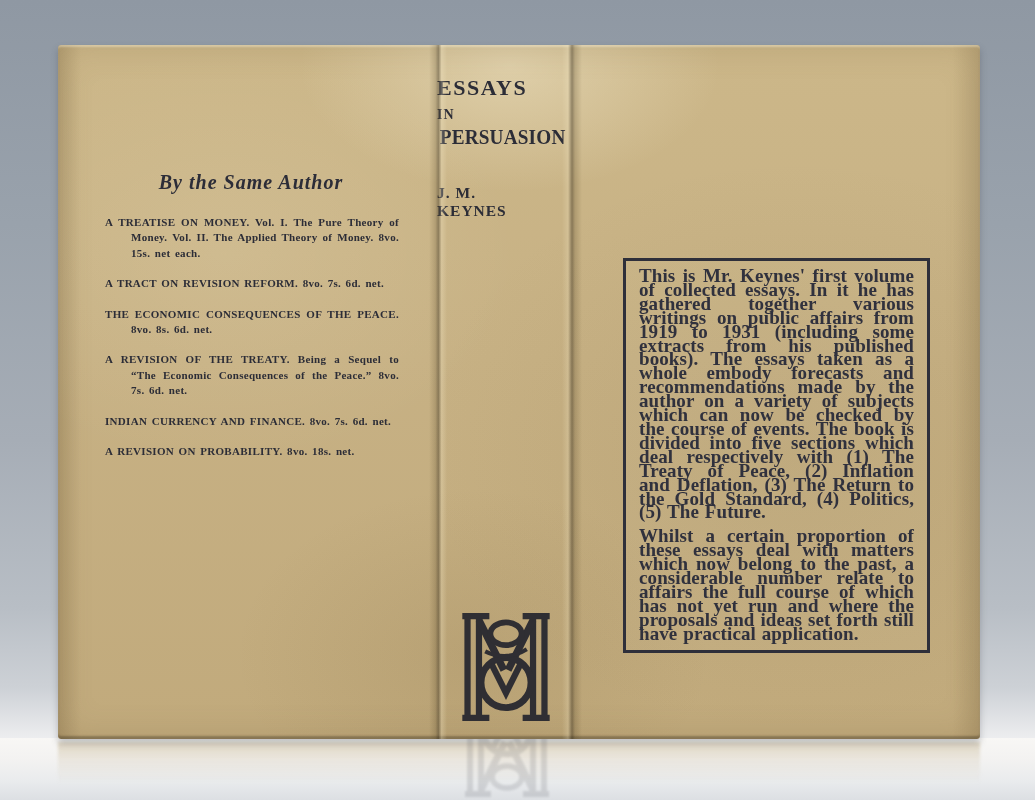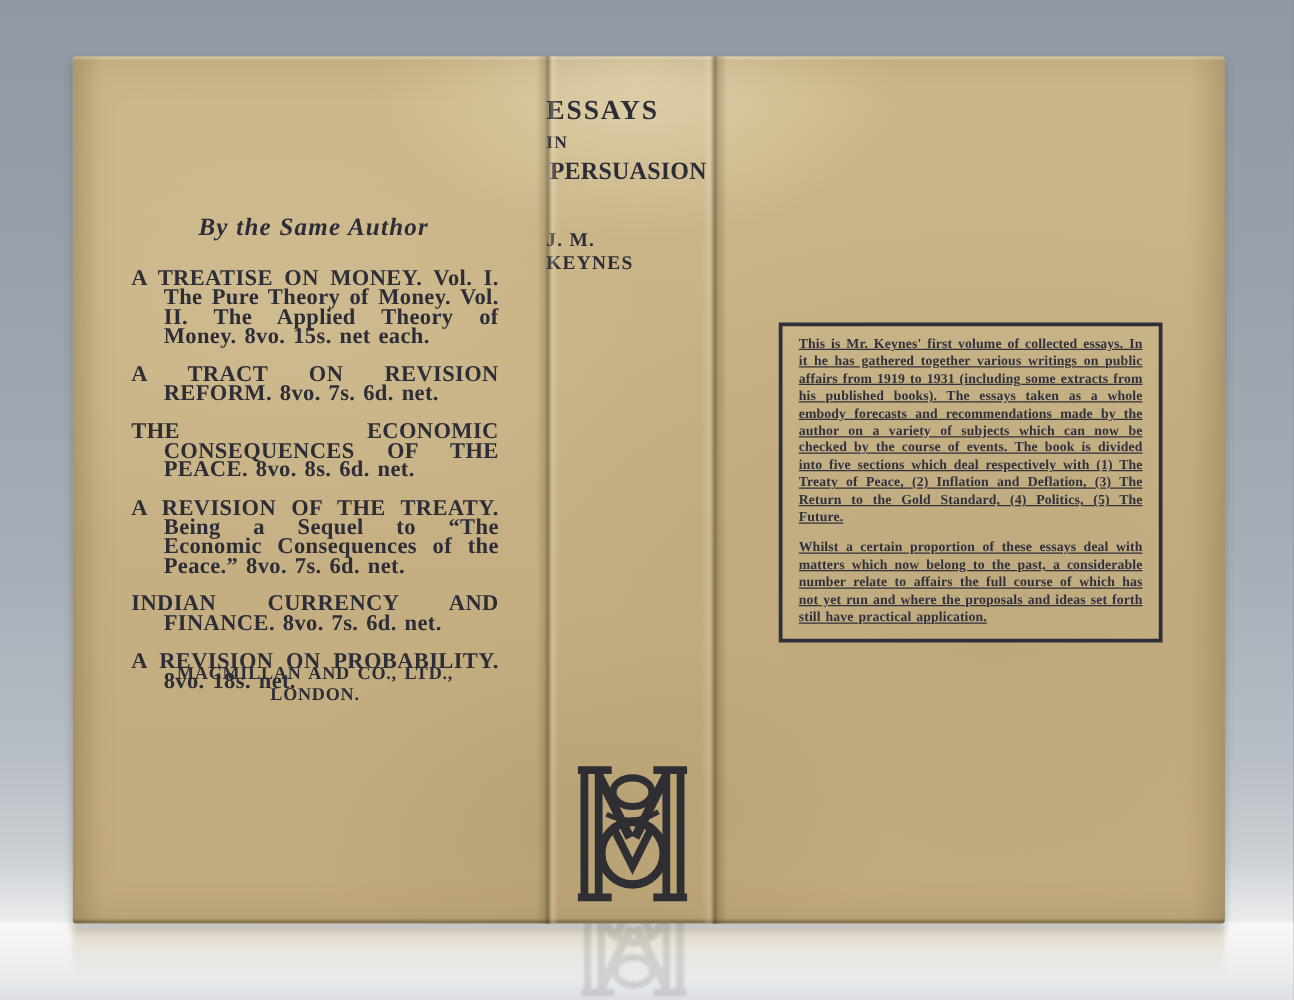--- a/index.html
+++ b/index.html
@@ -60,21 +60,21 @@
   .panel-front{left:517px; width:405px;}
 
   
   .back-heading{
     position:absolute; left:47px; top:126px; width:292px;
     text-align:center; font-style:italic; font-weight:bold;
     font-size:20px; letter-spacing:1px; color:#2c2d38;
   }
   .book-list{
     position:absolute; left:47px; top:170px; width:294px;
-    font-size:18px; line-height:15.4px; font-weight:bold;
+    font-size:11px; line-height:15.4px; font-weight:bold;
     letter-spacing:0.3px; word-spacing:1.5px; text-align:justify;
   }
   .book-list p{
     margin:0 0 15px 0; padding-left:26px; text-indent:-26px;
   }
   .publisher-line{
     position:absolute; left:47px; top:486px; width:294px;
     text-align:center; font-size:14.5px; font-weight:bold;
     letter-spacing:0.6px; word-spacing:2px;
   }
@@ -98,22 +98,22 @@
     position:absolute; left:0; top:81px; width:100%;
     text-align:center; font-size:16.5px; font-weight:bold; letter-spacing:1px;
   }
   .blurb-box{
     position:absolute; left:48px; top:213px; width:307px;
     border:3px solid #2e2f3a; box-sizing:border-box;
     padding:8px 13px 9px 13px;
     background:rgba(255,250,230,0.04);
   }
   .blurb-box p{
-    margin:0; font-size:11px; line-height:13.9px; font-weight:bold;
-    letter-spacing:0.1px; word-spacing:1px; text-align:justify; color:#30313d;text-decoration:underline;
+    margin:0; font-size:19px; line-height:13.9px; font-weight:bold;
+    letter-spacing:0.1px; word-spacing:1px; text-align:justify; color:#30313d;
   }
   .blurb-box p + p{margin-top:10px;}
 
   .ink-svg path, .ink-svg line, .ink-svg circle, .ink-svg ellipse, .ink-svg rect{
     stroke:#24252e; fill:none;
   }
 </style>
 </head>
 <body>
 
@@ -139,21 +139,20 @@
 
       <div class="book-list">
         <p>A TREATISE ON MONEY. Vol. I. The Pure Theory of Money. Vol. II. The Applied Theory of Money. 8vo. 15s. net each.</p>
         <p>A TRACT ON REVISION REFORM. 8vo. 7s. 6d. net.</p>
         <p>THE ECONOMIC CONSEQUENCES OF THE PEACE. 8vo. 8s. 6d. net.</p>
         <p>A REVISION OF THE TREATY. Being a Sequel to “The Economic Consequences of the Peace.” 8vo. 7s. 6d. net.</p>
         <p>INDIAN CURRENCY AND FINANCE. 8vo. 7s. 6d. net.</p>
         <p>A REVISION ON PROBABILITY. 8vo. 18s. net.</p>
       </div>
 
-      <div class="publisher-line">MACMILLAN AND CO., LTD., LONDON.</div>
     </div>
 
     <div class="panel panel-spine">
       <div class="spine-title-1">ESSAYS</div>
       <div class="spine-title-2">IN</div>
       <div class="spine-title-3">PERSUASION</div>
       <div class="spine-author">
         <div>J. M.</div>
         <div>KEYNES</div>
       </div>

